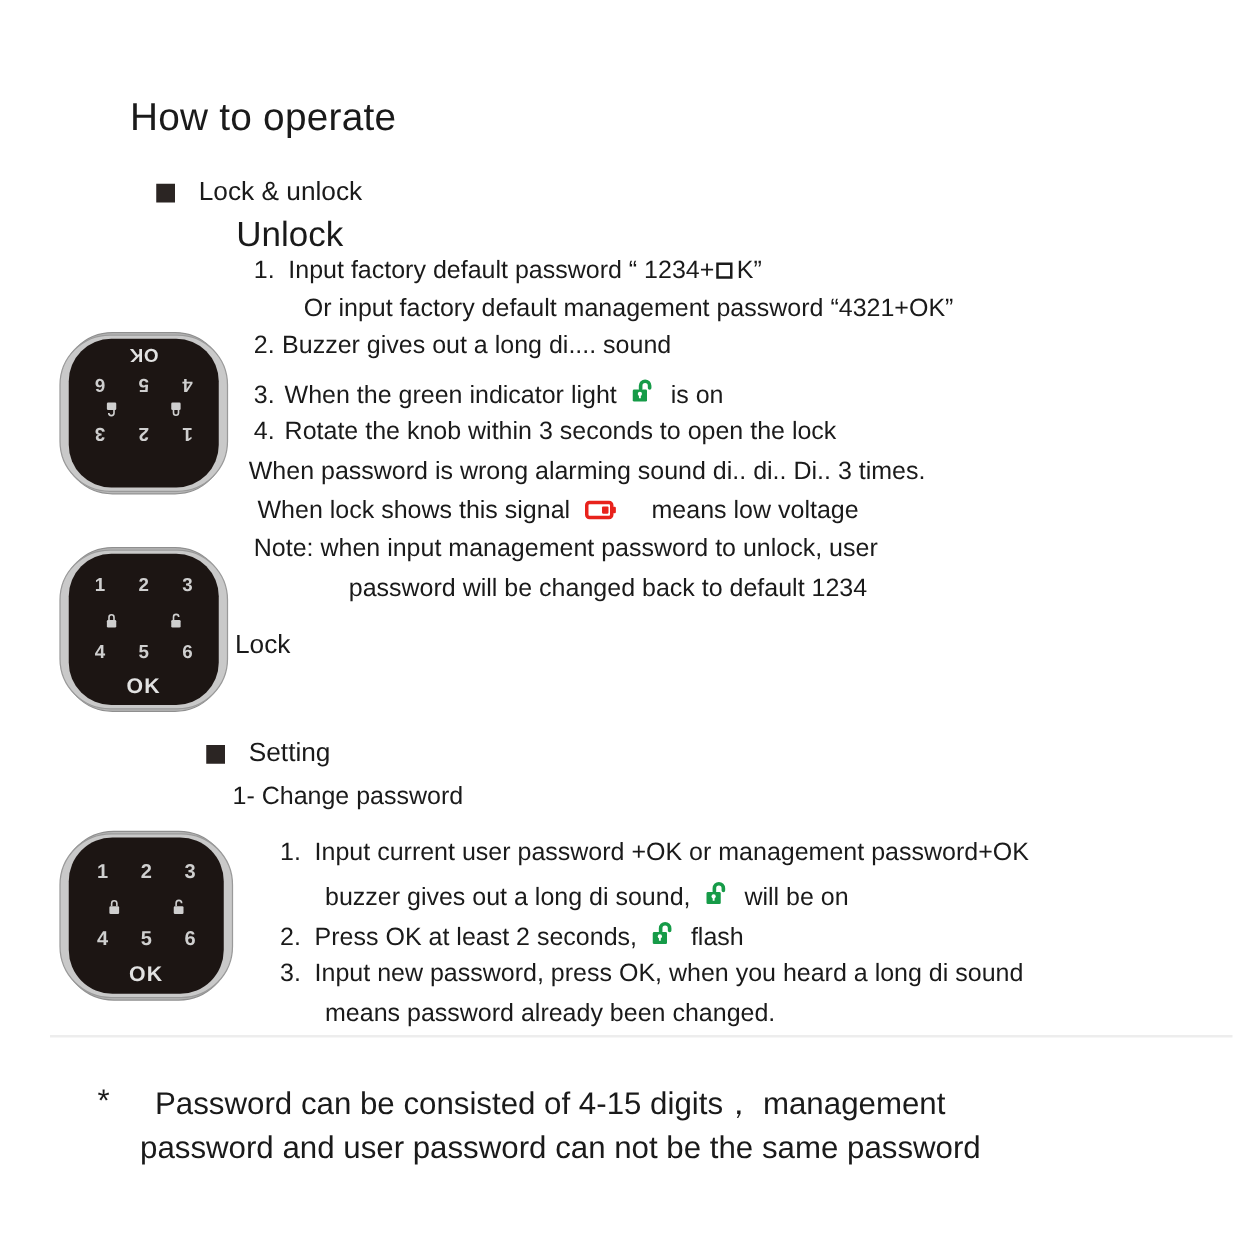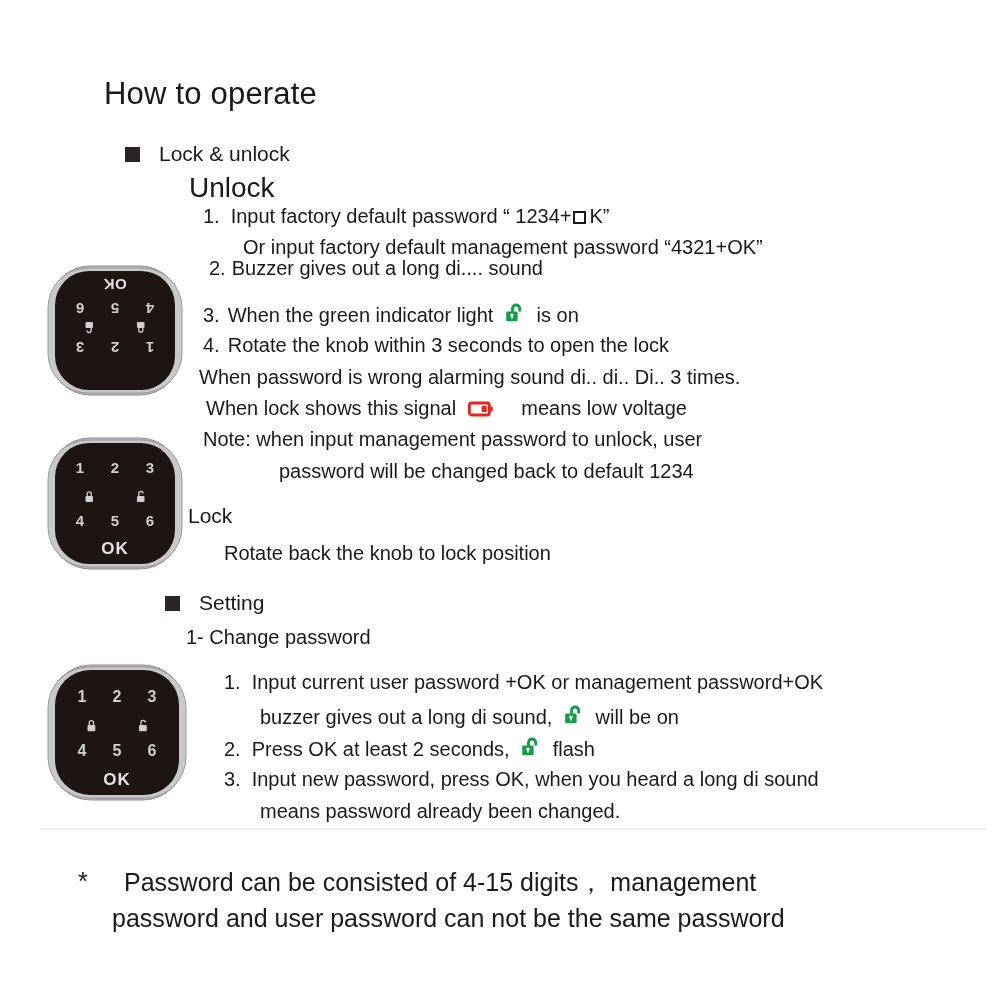--- a/index.html
+++ b/index.html
@@ -119,21 +119,21 @@
   </div>
 
   <div class="line" style="left:189px; top:172px; font-size:28px;">Unlock</div>
 
   <div class="line" style="left:203px; top:205px;">
     <span>1.</span><span style="display:inline-block;width:11px;"></span><span>Input factory default password  “ 1234+</span><span class="boxglyph"></span><span>K”</span>
   </div>
 
   <div class="line" style="left:243px; top:236px;">Or input factory default management password  “4321+OK”</div>
 
-  <div class="line" style="left:203px; top:257px;margin-left:6px;">
+  <div class="line" style="left:203px; top:265px;">
     <span>2.</span><span style="display:inline-block;width:6px;"></span><span>Buzzer gives out a long di.... sound</span>
   </div>
 
   <div class="line" style="left:203px; top:302px;text-align:center;">
     <span>3.</span><span style="display:inline-block;width:8px;"></span><span>When the green indicator light</span>
     <span class="icon-inline">
       <svg width="24" height="24" viewBox="0 0 24 24">
         <path d="M9.5 9.2 V6.6 a3.6 3.6 0 0 1 7.2 0 V8.4" fill="none" stroke="#169b48" stroke-width="2.9" stroke-linecap="round"></path>
         <rect x="3.2" y="9.6" width="11.4" height="9.6" rx="1.1" fill="#169b48"></rect>
         <circle cx="8.9" cy="13.1" r="1.7" fill="#ffffff"></circle>
@@ -158,21 +158,20 @@
         <rect x="13.6" y="5.1" width="5.2" height="5.8" rx="0.8" fill="#e8221c"></rect>
       </svg>
     </span>
     <span>means low voltage</span>
   </div>
 
   <div class="line" style="left:203px; top:428px;">Note: when input management password to unlock, user</div>
   <div class="line" style="left:279px; top:460px;">password will be changed back to default 1234</div>
 
   <div class="line" style="left:188px; top:504px; font-size:21px;">Lock</div>
-  <div class="line" style="left:224px; top:542px;">Rotate back the knob to lock  position</div>
 
   <div class="bullet-row" style="left:129px; top:591px;padding-left:36px;">
     <span class="bullet-sq"></span>
     <span class="bullet-label">Setting</span>
   </div>
 
   <div class="line" style="left:186px; top:626px;">1- Change password</div>
 
   <div class="line" style="left:224px; top:671px;">
     <span>1.</span><span style="display:inline-block;width:11px;"></span><span>Input current user password +OK or management password+OK</span>

